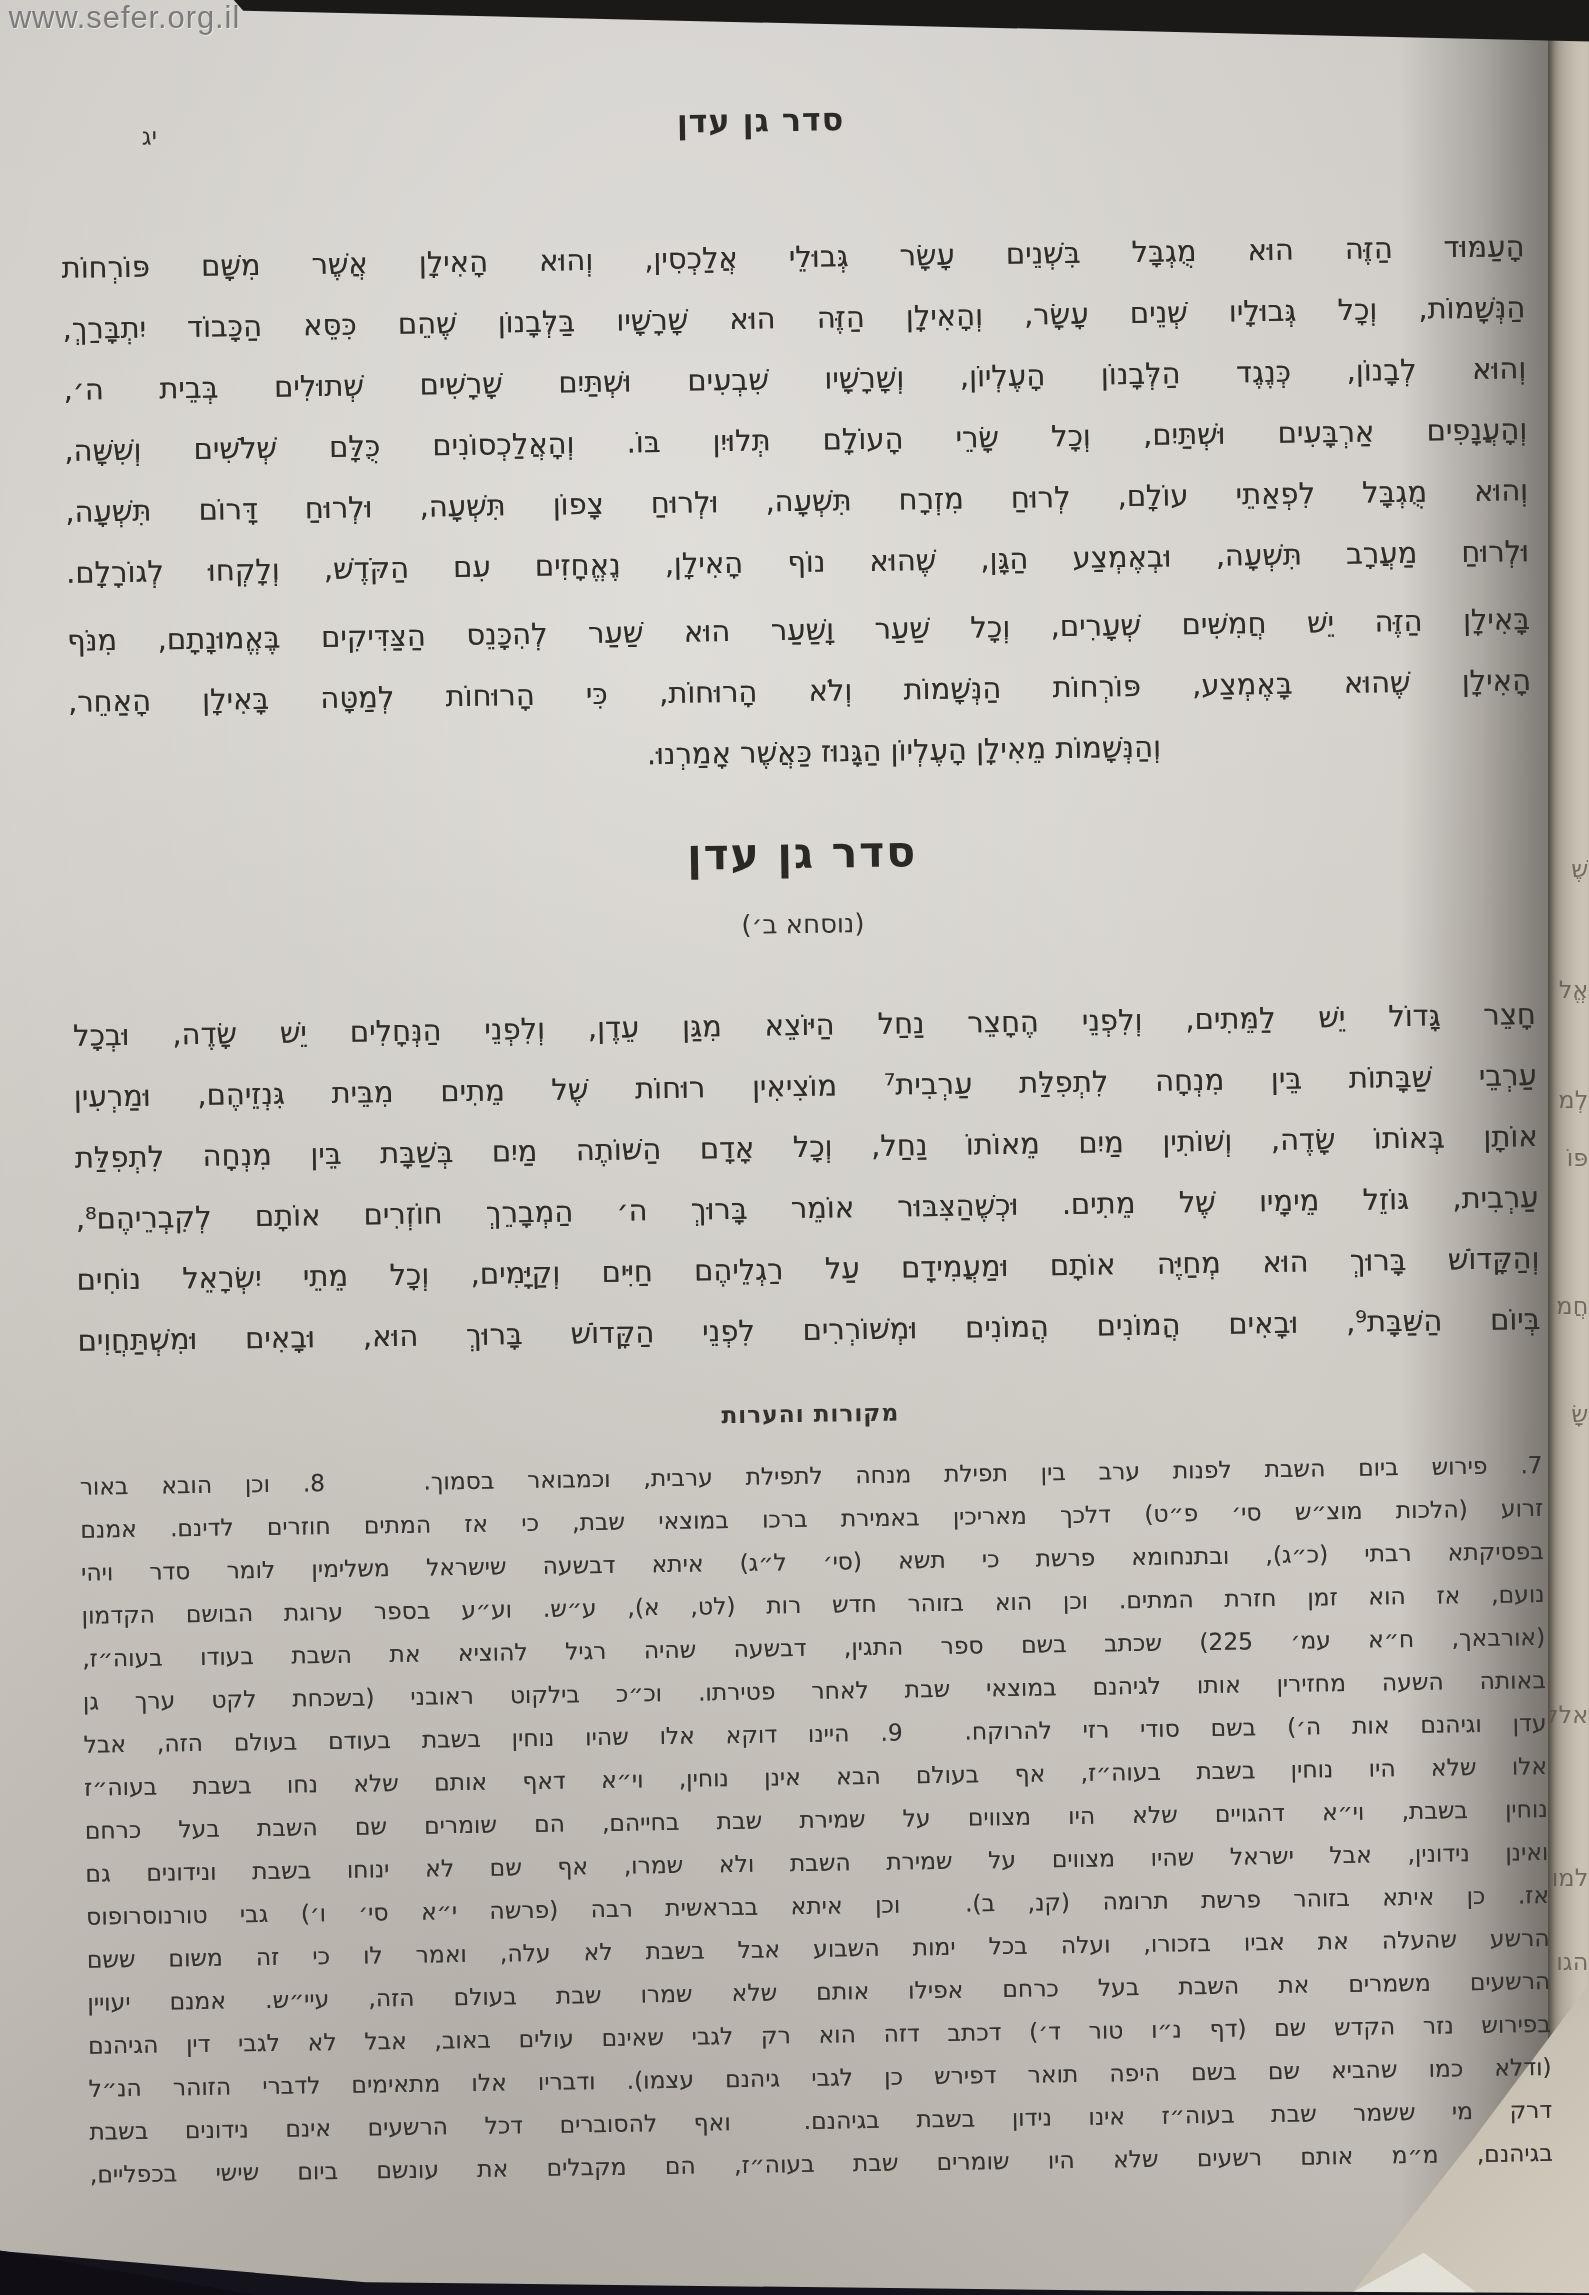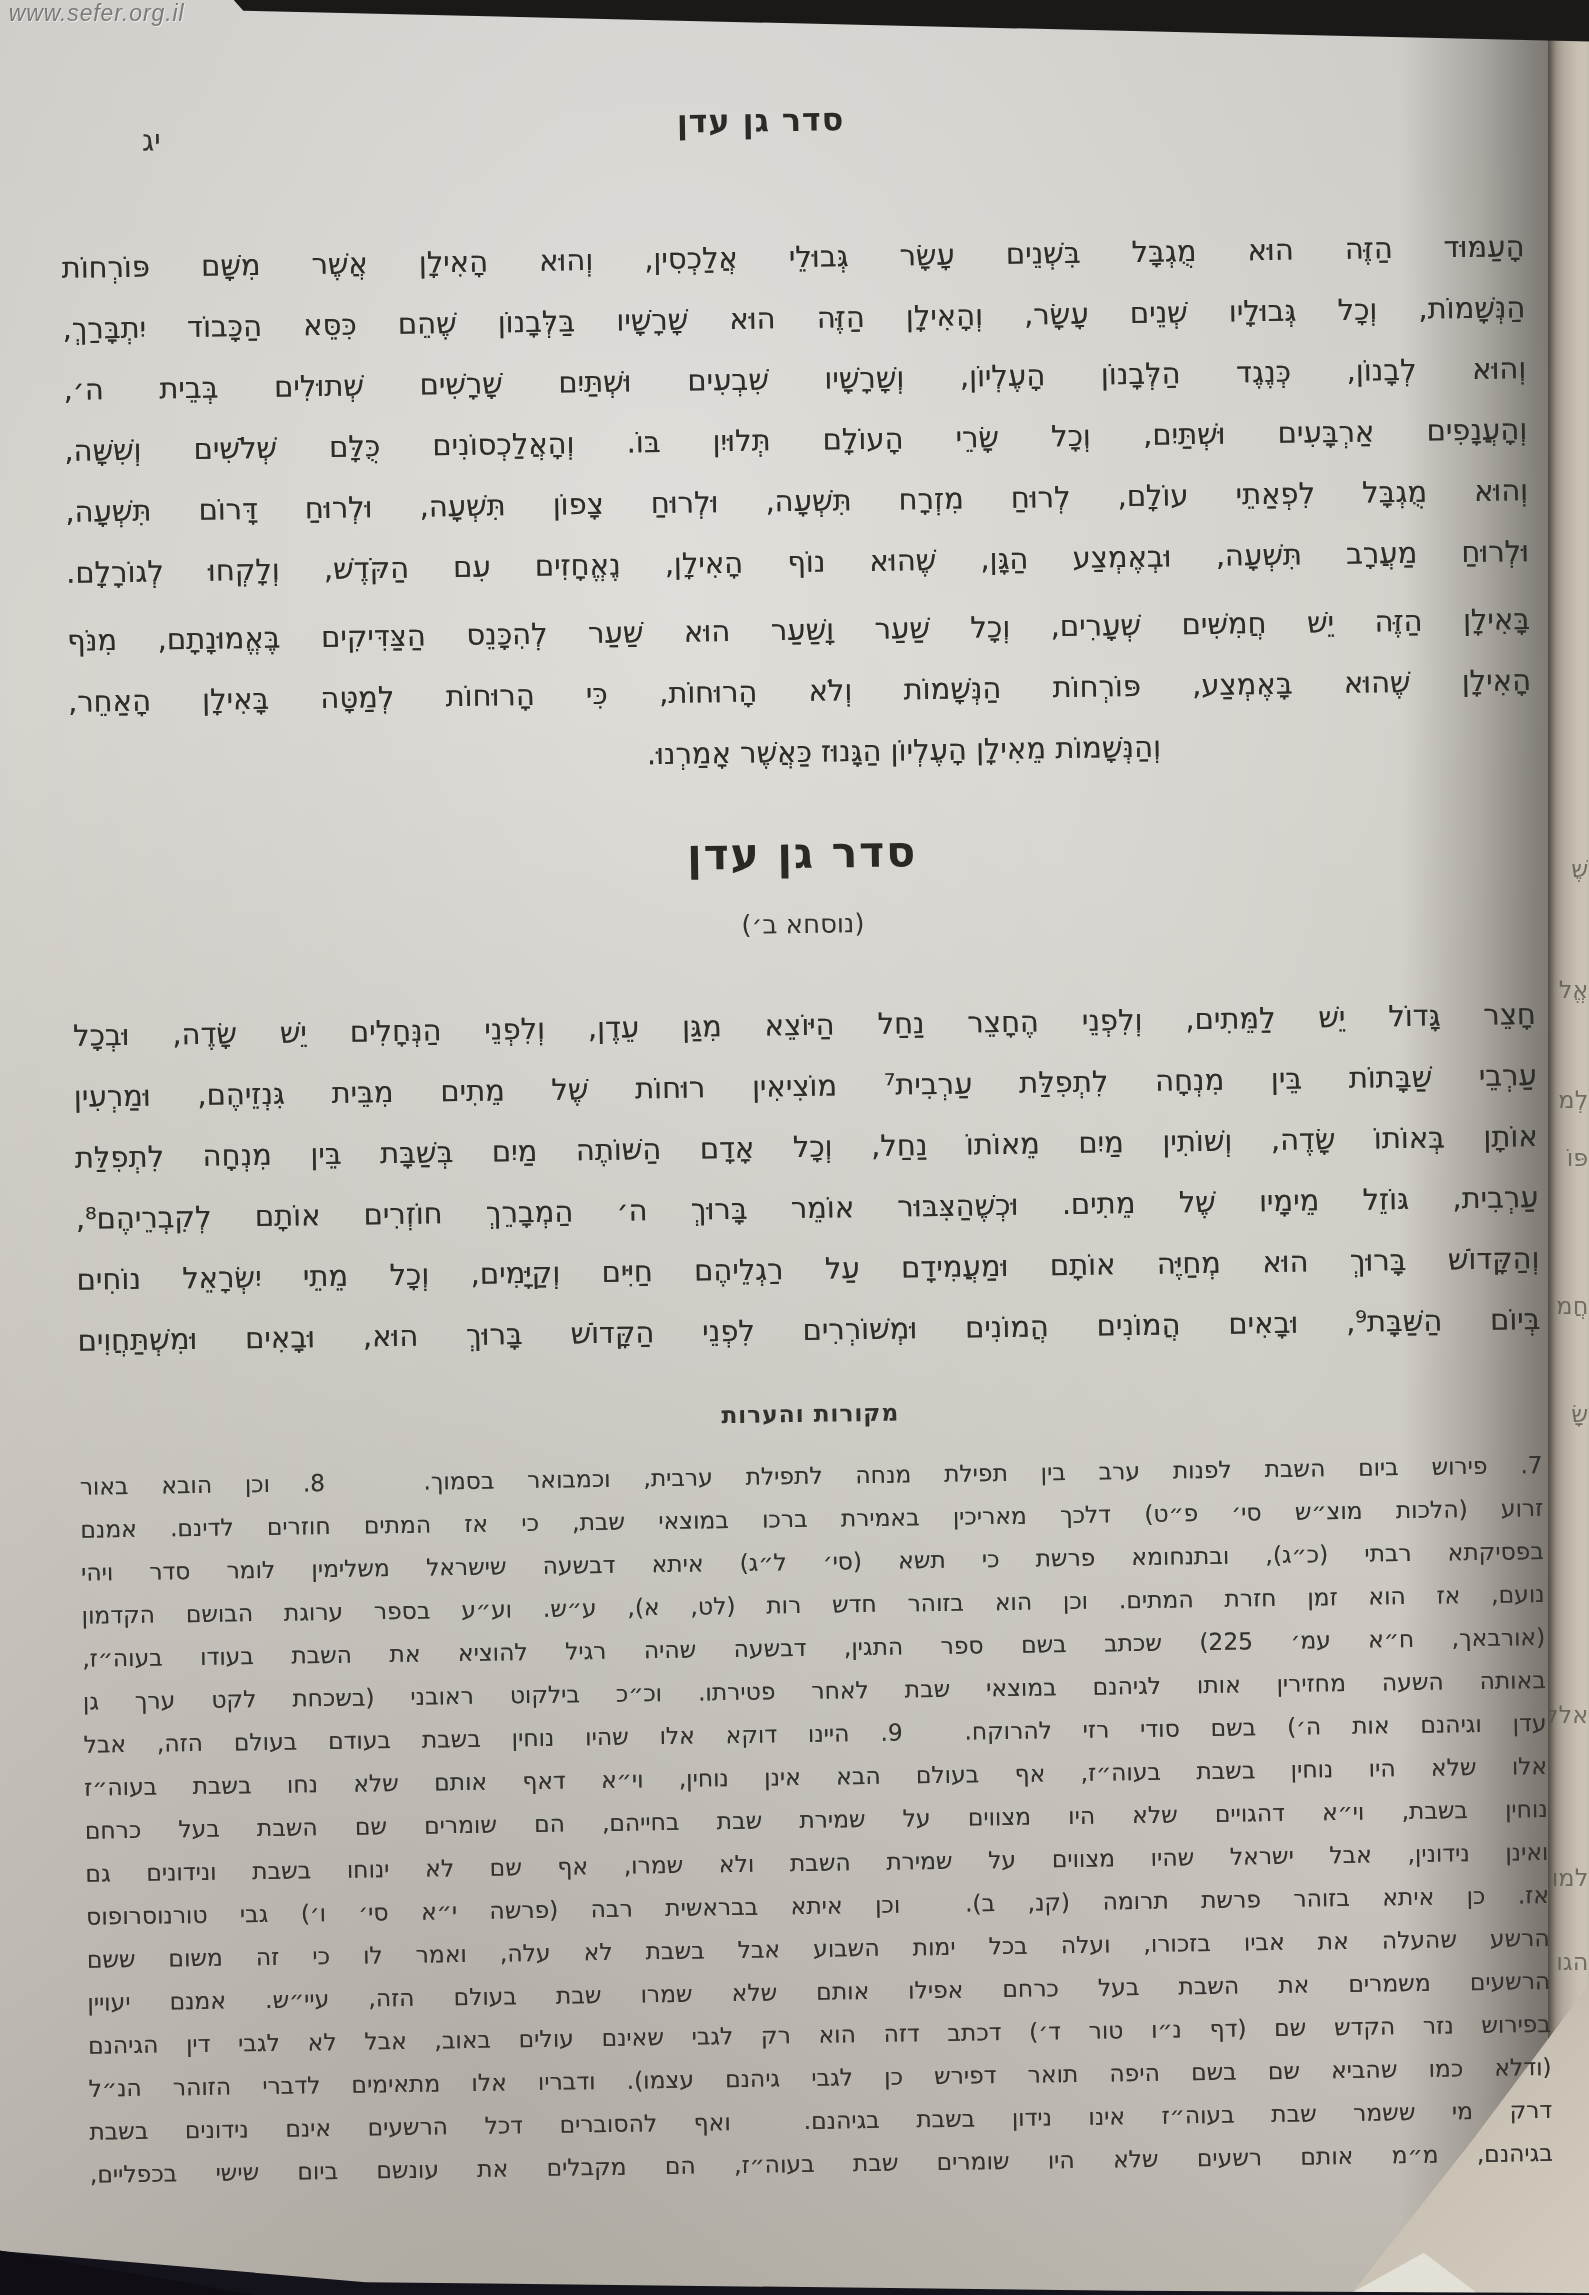--- a/index.html
+++ b/index.html
@@ -59,32 +59,32 @@
   .corner-sliver{
     position:absolute;left:1346px;top:2248px;width:173px;height:48px;
     background:#e6e3da;
     clip-path:polygon(0 100%, 45% 10%, 78% 100%);
     opacity:0.9;
   }
   
   .watermark{
     position:absolute;left:8.7px;top:0px;
     font-family:"Liberation Sans", sans-serif;
-    font-style:italic;font-size:23px;letter-spacing:0.9px;
+    font-size:31px;letter-spacing:0.9px;
     color:rgba(105,105,105,0.85);
     text-shadow:0.9px 0.9px 0 rgba(255,255,255,0.55);
   }
   
   .content{
     position:absolute;top:82px;left:59px;width:1463px;
     transform:rotate(-0.85deg);transform-origin:50% 0;
     direction:rtl;color:#2f2d2a;
   }
   .header-row{position:relative;height:145px;}
-  .page-num{position:absolute;left:82px;top:31px;font-size:30px;color:#34322f;}
+  .page-num{position:absolute;left:82px;top:31px;font-size:24px;color:#34322f;}
   .running-title{
     position:absolute;left:0;right:61px;top:19px;text-align:center;
     font-size:32px;font-weight:bold;letter-spacing:0.9px;color:#2c2a27;
   }
   .bline{
     font-size:29px;line-height:61px;height:61px;overflow:hidden;
     text-align:justify;text-align-last:justify;
     text-shadow:0 0 0.4px rgba(47,45,42,0.55);
   }
   .bline.short{text-align:right;text-align-last:right;padding-right:371px;}

